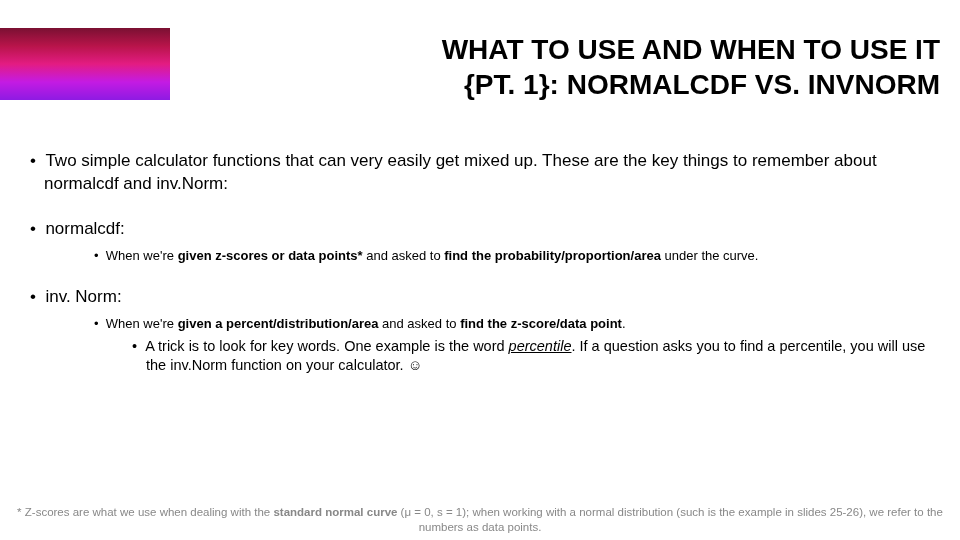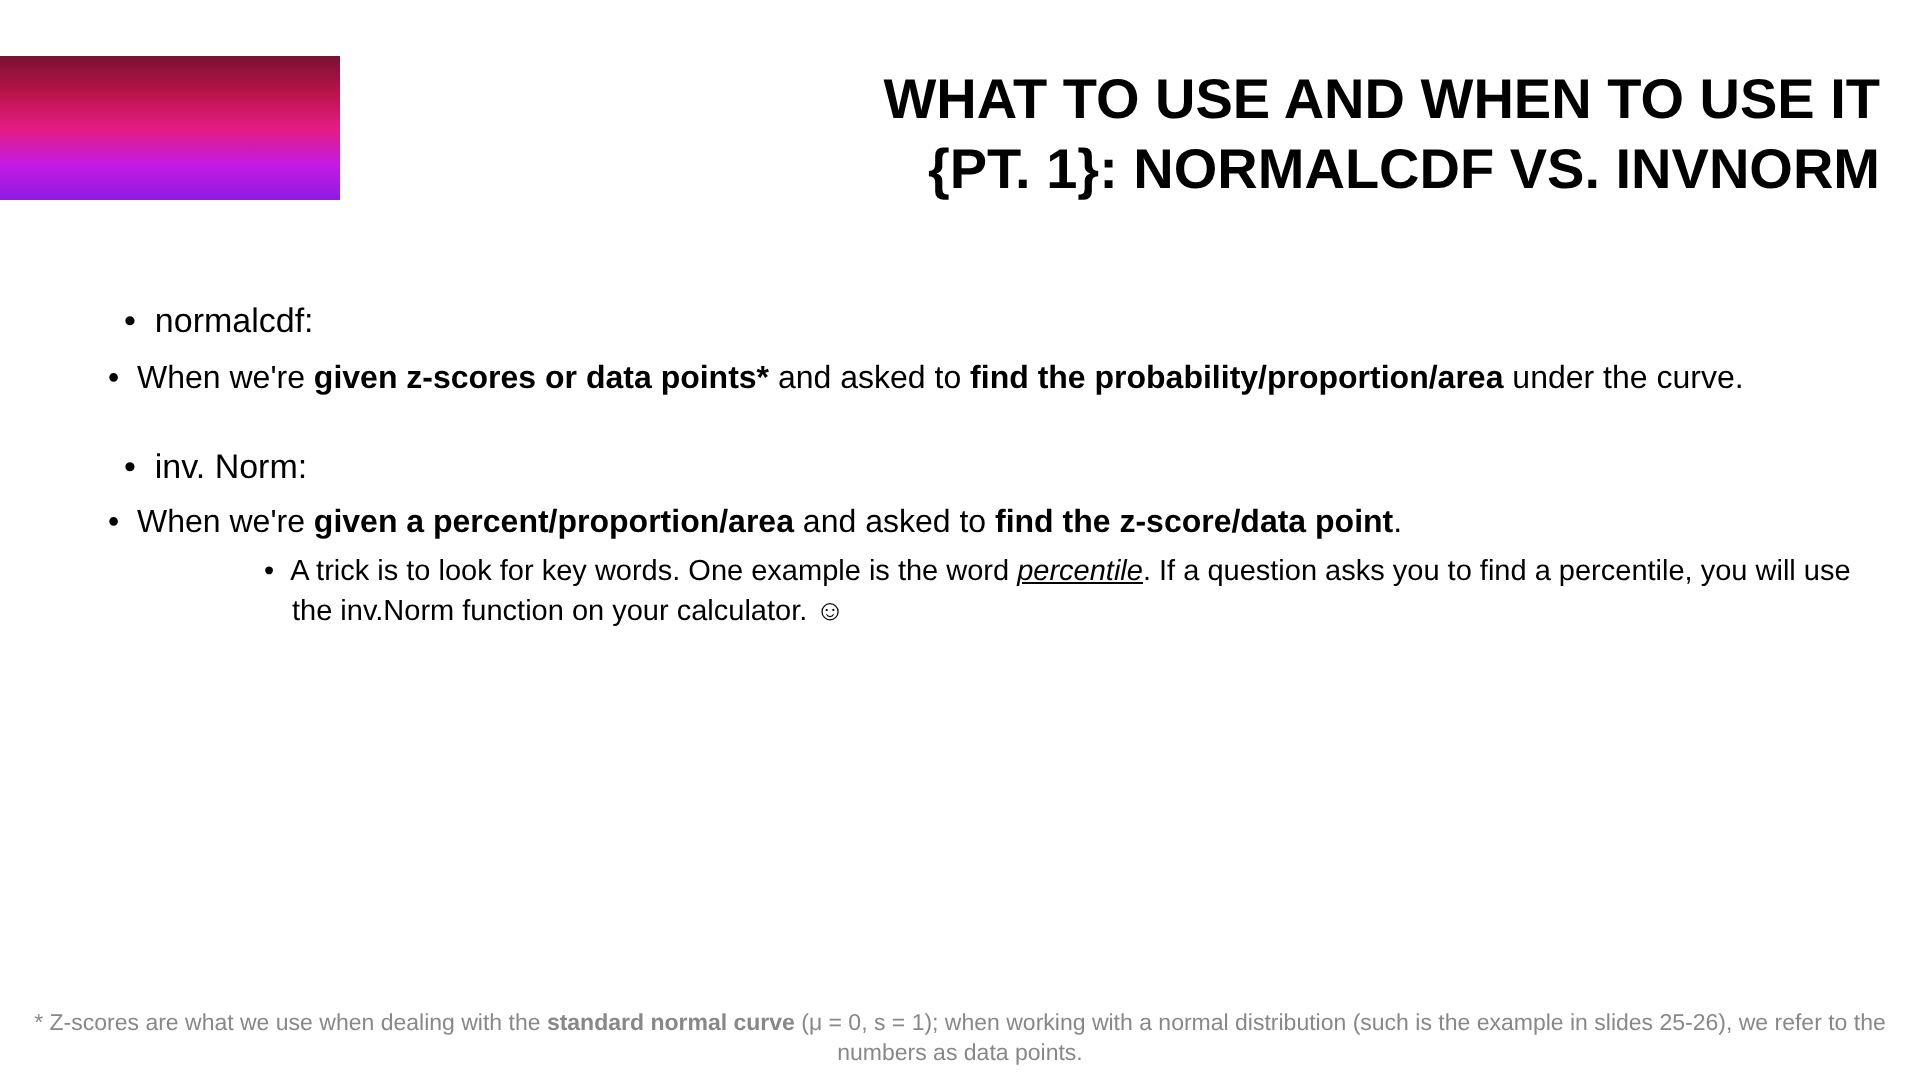--- a/index.html
+++ b/index.html
@@ -38,22 +38,22 @@
   }
   .content {
     position: absolute;
     top: 150px;
     left: 30px;
     right: 30px;
     font-size: 17px;
     line-height: 1.35;
   }
   .b1 { margin-bottom: 22px; padding-left: 14px; text-indent: -14px; }
-  .b2 { margin-left: 32px; margin-bottom: 6px; padding-left: 14px; text-indent: -14px; }
-  .b3 { margin-left: 24px; margin-bottom: 4px; font-size: 16px; padding-left: 14px; text-indent: -14px; }
+  .b2 { margin-bottom: 6px; padding-left: 14px; text-indent: -14px; }
+  .b3 { margin-left: 64px; margin-bottom: 4px; font-size: 13px; padding-left: 14px; text-indent: -14px; }
   .b4 { margin-left: 102px; margin-bottom: 4px; font-size: 14.5px; padding-left: 14px; text-indent: -14px; }
   .section { margin-bottom: 22px; }
   .footnote {
     position: absolute;
     left: 8px;
     right: 8px;
     bottom: 6px;
     font-size: 11.5px;
     color: #888;
     line-height: 1.25;
@@ -69,29 +69,30 @@
 
 <div class="gradient-bar"></div>
 
 <div class="title">
   <span>WHAT TO USE AND WHEN TO USE IT</span><br>
   <span>{PT. 1}: NORMALCDF VS. INVNORM</span>
 </div>
 
 <div class="content">
 
+  <div class="b1">•&nbsp;&nbsp;<span>Two simple calculator functions that can very easily get mixed up. These are the key things to remember about normalcdf and inv.Norm:</span></div>
 
   <div class="section">
     <div class="b2">•&nbsp;&nbsp;<span>normalcdf:</span></div>
     <div class="b3">•&nbsp;&nbsp;<span>When we're </span><b>given z-scores or data points*</b><span> and asked to </span><b>find the probability/proportion/area</b><span> under the curve.</span></div>
   </div>
 
   <div class="section">
     <div class="b2">•&nbsp;&nbsp;<span>inv. Norm:</span></div>
-    <div class="b3">•&nbsp;&nbsp;<span>When we're </span><b>given a percent/proportion/area</b><span> and asked to </span><b>find the z-score/data point</b><span>.</span></div>
+    <div class="b3">•&nbsp;&nbsp;<span>When we're </span><b>given a percent/distribution/area</b><span> and asked to </span><b>find the z-score/data point</b><span>.</span></div>
     <div class="b4">•&nbsp;&nbsp;<span>A trick is to look for key words. One example is the word </span><i><u>percentile</u></i><span>. If a question asks you to find a percentile, you will use the inv.Norm function on your calculator. ☺</span></div>
   </div>
 
 </div>
 
 <div class="footnote">
   <span>* Z-scores are what we use when dealing with the </span><b>standard normal curve</b><span> (μ = 0, s = 1); when working with a normal distribution (such is the example in slides 25-26), we refer to the numbers as data points.</span>
 </div>
 
 </body></html>

